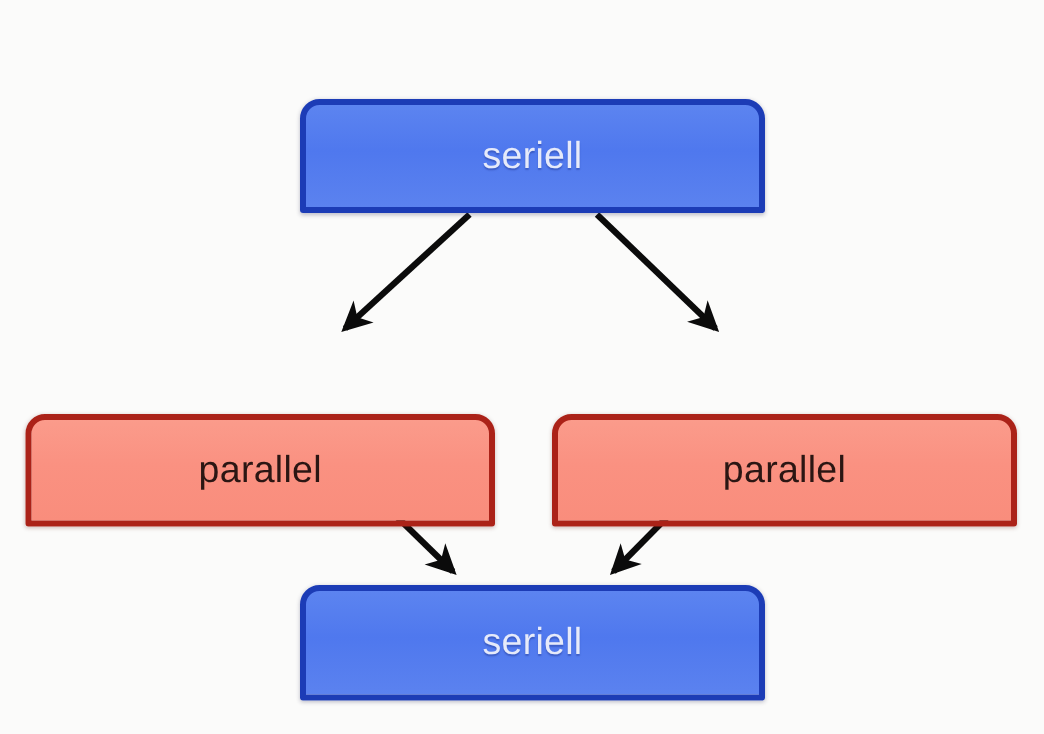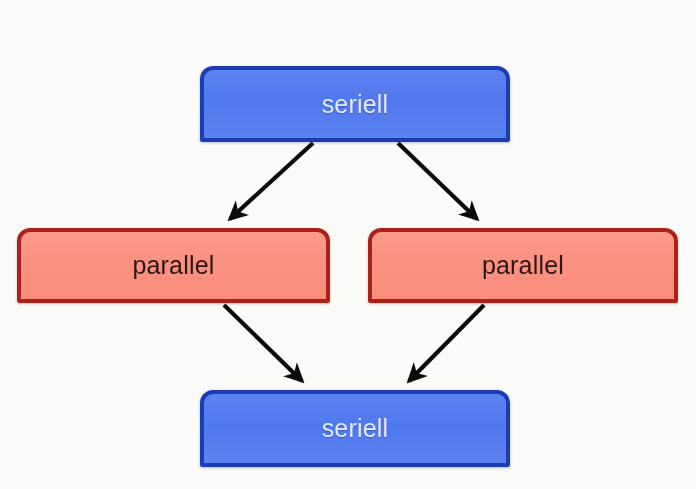--- a/index.html
+++ b/index.html
@@ -53,20 +53,21 @@
     box-shadow: 0 1px 3px rgba(40, 40, 80, 0.30);
   }
   .node-serial .node-label {
     color: #e6eafa;
     text-shadow: 0 1px 1px rgba(20, 36, 120, 0.35);
   }
   .node-parallel {
     background: linear-gradient(180deg, #fb9b8b 0%, #fa9181 45%, #f98d7c 100%);
     border-color: #ab2218;
     box-shadow: 0 1px 3px rgba(90, 30, 25, 0.28);
+    margin-top: 48px;
   }
   .node-parallel .node-label {
     color: #2b1613;
   }
 
   
   #node-serial-top     { left: 200px; top: 66px;  width: 310px; height: 76px; }
   #node-parallel-left  { left: 17px;  top: 228px; width: 313px; height: 75px; }
   #node-parallel-right { left: 368px; top: 228px; width: 310px; height: 75px; }
   #node-serial-bottom  { left: 200px; top: 390px; width: 310px; height: 77px; }

